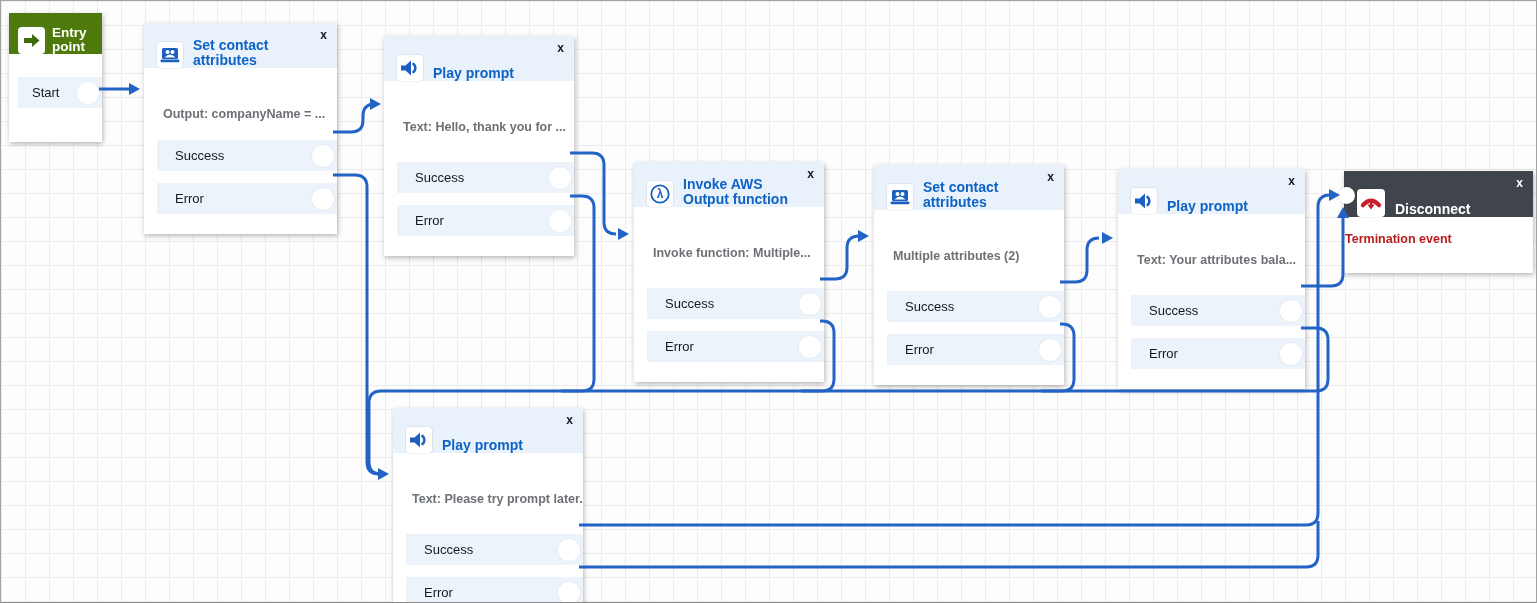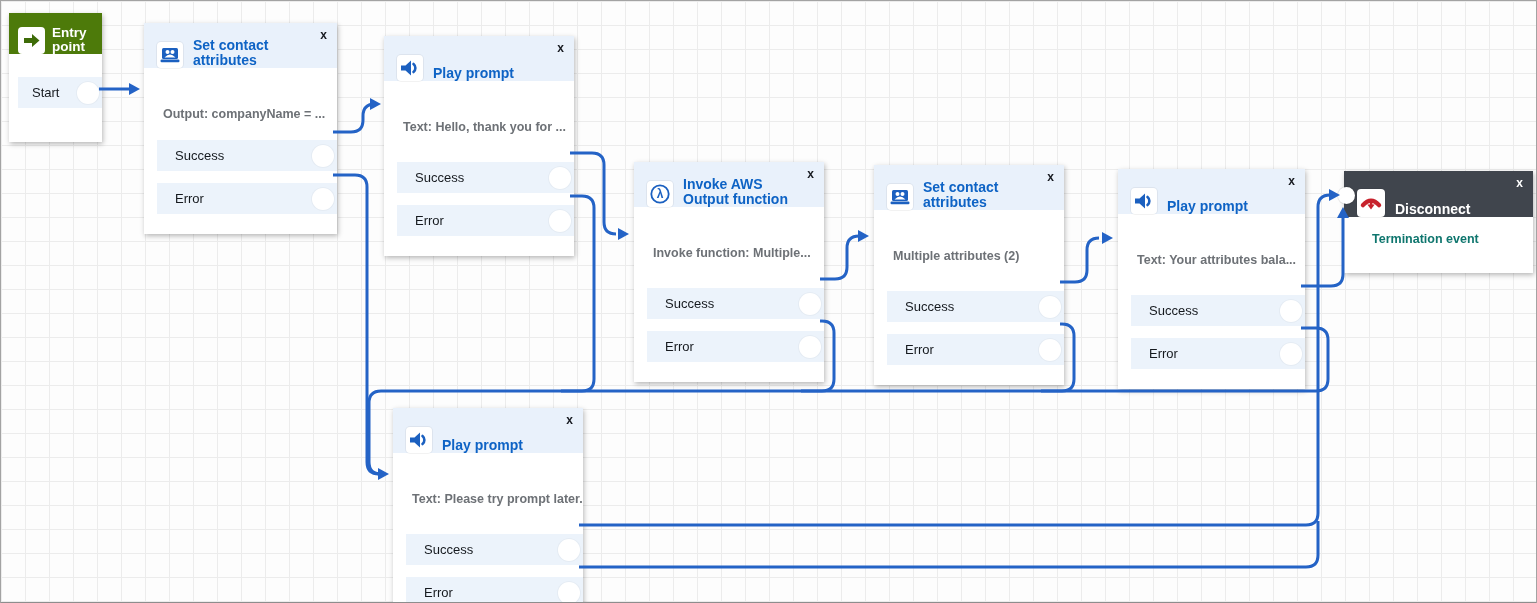--- a/index.html
+++ b/index.html
@@ -58,22 +58,22 @@
   .entry-body{height:65px;position:relative;background:#fff;}
   .entry-body .port-row{margin:23px 0 0 9px;padding-left:14px;}
   
   .disc-header{background:#40454d;}
   .disc-header .node-title{color:#fff;}
   .disc-header .close-x{color:#fff;}
   .disc-input-circle{
     position:absolute;left:-6px;top:16px;width:17px;height:17px;border-radius:50%;
     background:#fff;z-index:3;box-shadow:0 0 0 1px rgba(0,0,0,.08);
   }
-  .disc-desc{height:56px;box-sizing:border-box;padding:15px 18px 0 28px;
-    font-size:12.5px;font-weight:bold;color:#0f766e;}
+  .disc-desc{height:56px;box-sizing:border-box;padding:15px 18px 0 1px;
+    font-size:12.5px;font-weight:bold;color:#b91c1c;}
   svg.wires{position:absolute;left:0;top:0;z-index:4;pointer-events:none;}
   svg.wires path{stroke:#2463c6;stroke-width:3;fill:none;}
   svg.wires polygon{fill:#2463c6;stroke:none;}
 </style>
 </head>
 <body>
 
 <div class="canvas">
 
   <div class="entry-node">

